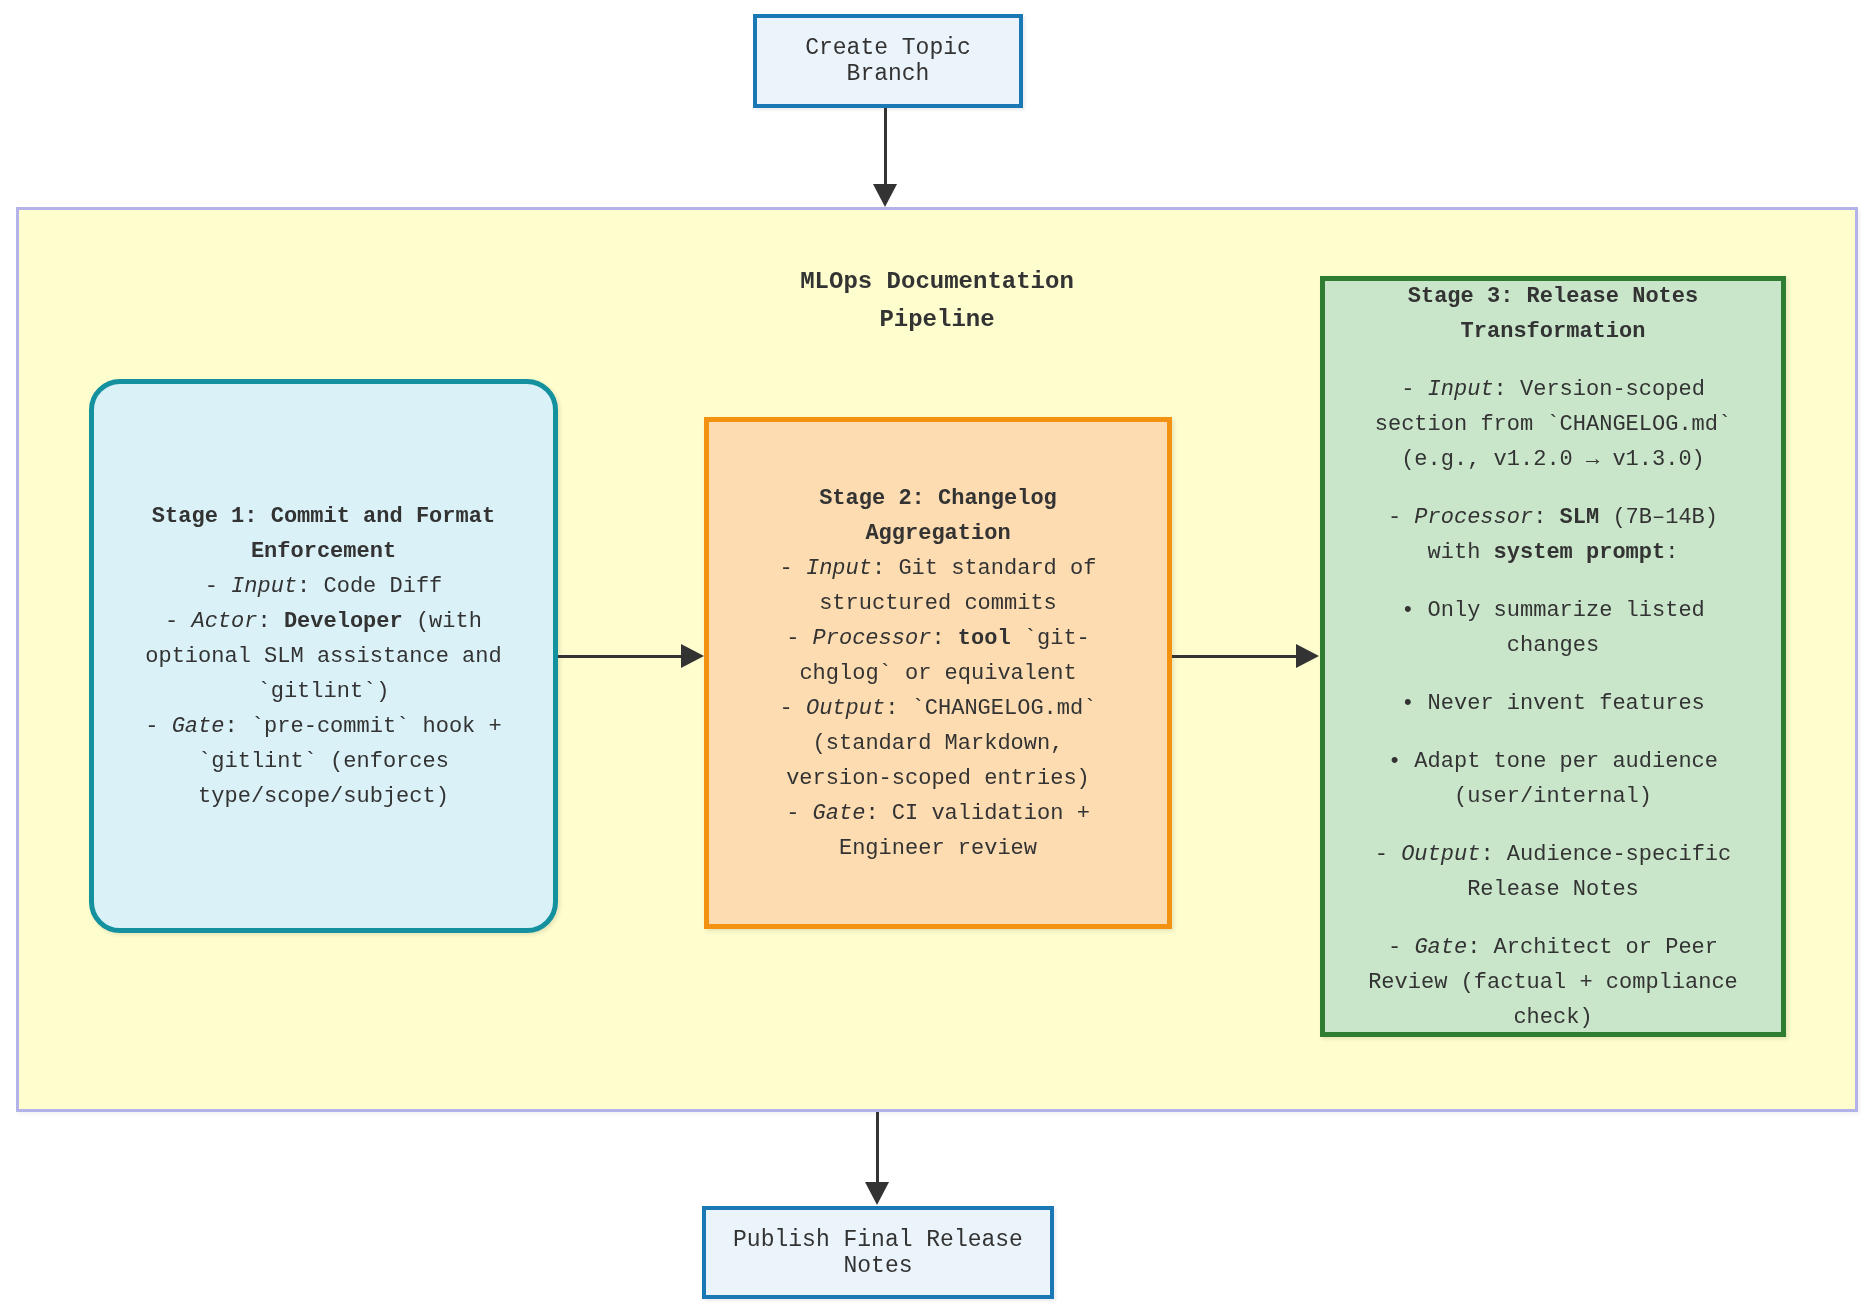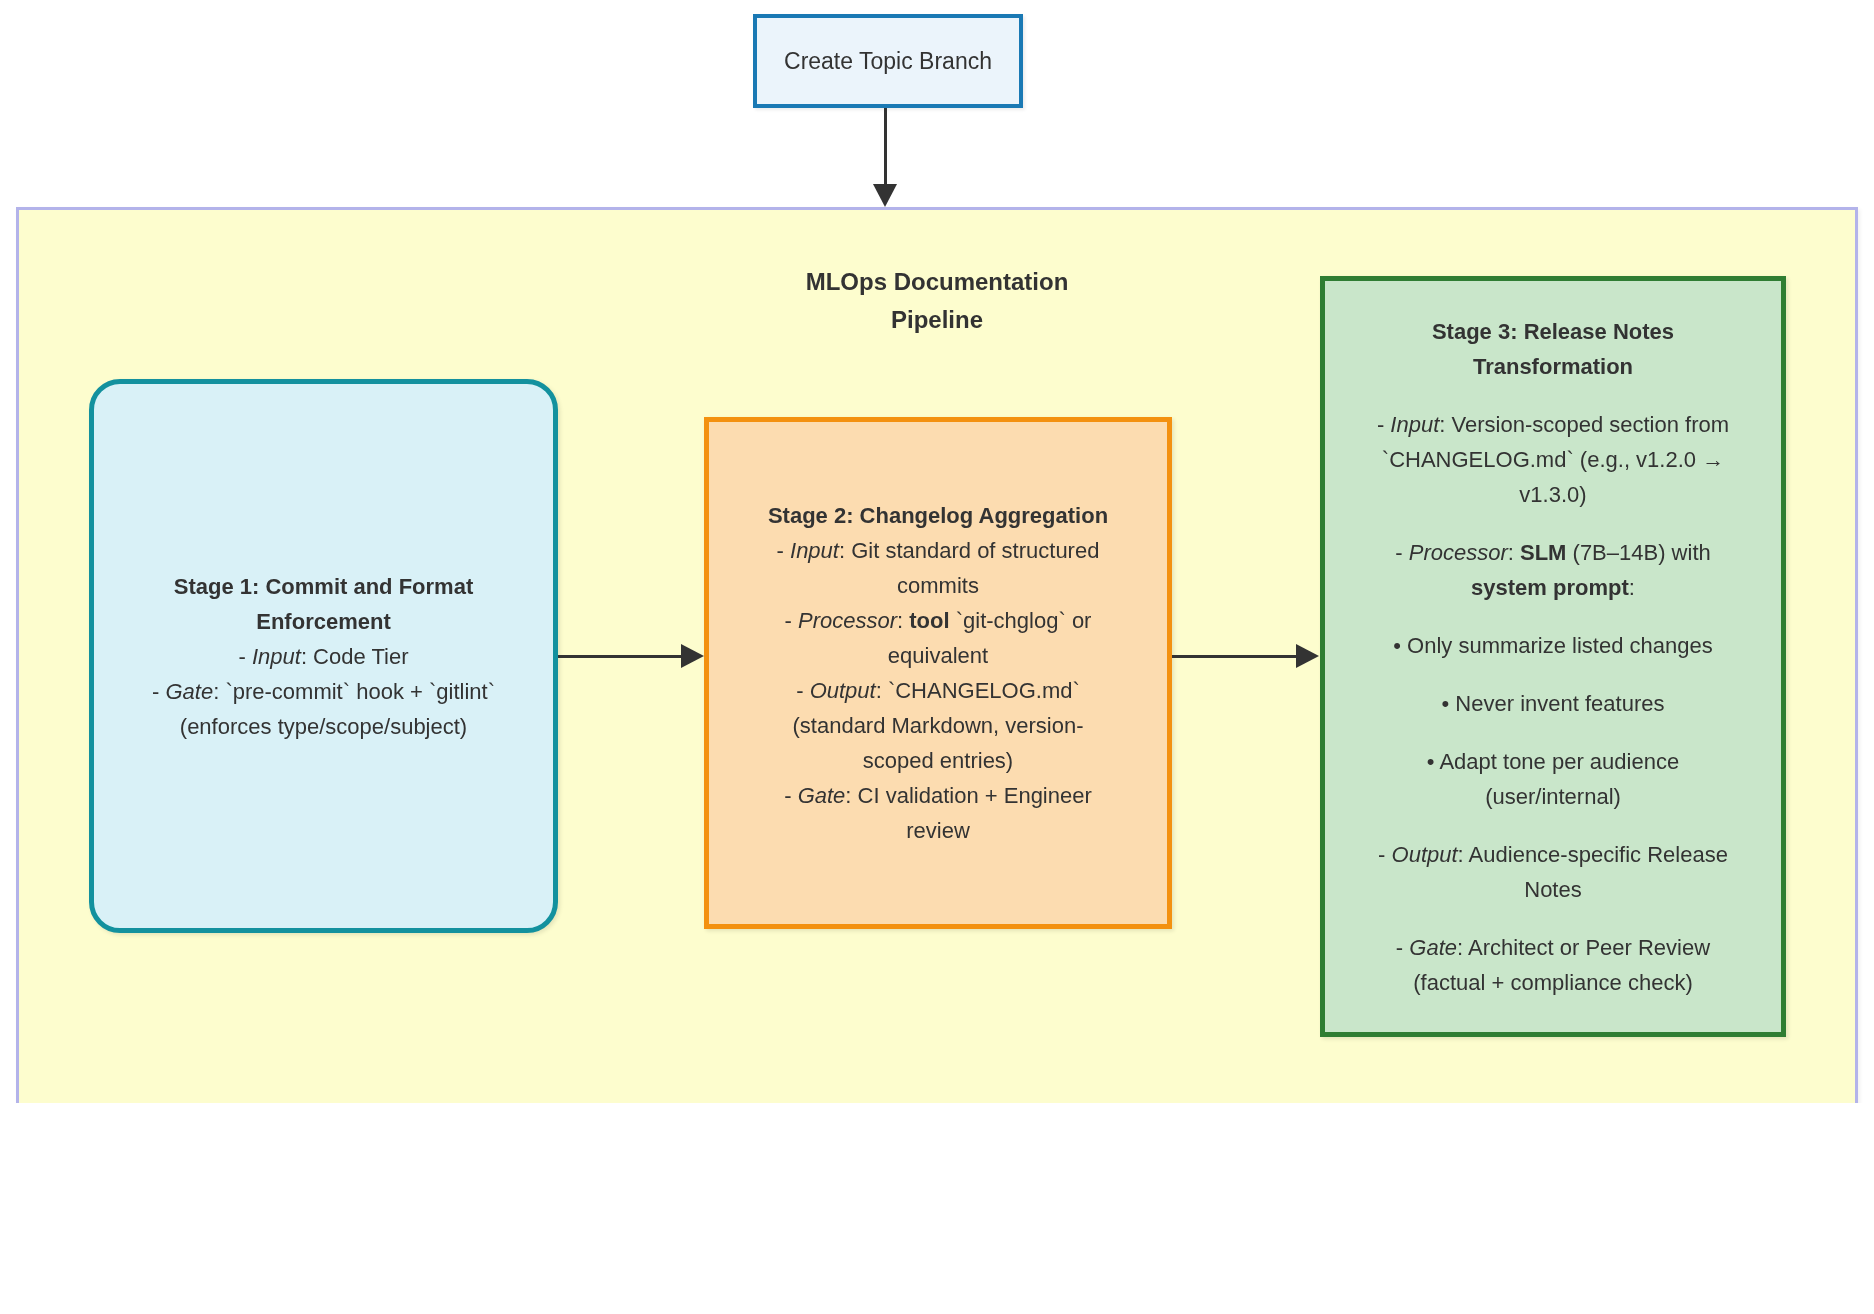--- a/index.html
+++ b/index.html
@@ -1,22 +1,22 @@
 <!DOCTYPE html>
 <html><head>
 <meta charset="utf-8">
 <style>
   * { box-sizing: border-box; margin: 0; padding: 0; }
   html, body { background: #ffffff; }
   .canvas {
     position: relative;
     width: 1874px;
-    height: 1103px;
+    height: 1314px;
     background: #ffffff;
-    font-family: Liberation Sans, sans-serif;
+    font-family: Liberation Mono, monospace;
     color: #333333;
     overflow: hidden;
   }
   .node {
     position: absolute;
     display: flex;
     align-items: center;
     justify-content: center;
     text-align: center;
     font-size: 23px;
@@ -76,21 +76,22 @@
 
   <div class="subgraph" style="left: 16px; top: 207px; width: 1842px; height: 905px; background-color: rgb(253, 253, 206); border-color: rgb(179, 179, 234);">
     <div class="subgraph-title">
         <div><span class="b">MLOps Documentation</span></div>
         <div><span class="b">Pipeline</span></div>
       </div>
   </div>
 
   <div class="stage stage-1" style="background-color: rgb(217, 241, 247); border-color: rgb(19, 145, 158); border-radius: 31px;">
       <div><span class="b">Stage 1: Commit and Format Enforcement</span></div>
-      <div><span>- </span><span class="i">Input</span><span>: Code Tier</span></div>
+      <div><span>- </span><span class="i">Input</span><span>: Code Diff</span></div>
+      <div><span>- </span><span class="i">Actor</span><span>: </span><span class="b">Developer</span><span> (with optional SLM assistance and `gitlint`)</span></div>
       <div><span>- </span><span class="i">Gate</span><span>: `pre-commit` hook + `gitlint` (enforces type/scope/subject)</span></div>
     </div>
 
   <div class="edge-line" style="left:558px; top:655px; width:124px; height:3px;"></div>
   <div class="arrowhead right" style="left:681px; top:644px;"></div>
 
   <div class="stage stage-2" style="background-color: rgb(252, 220, 176); border-color: rgb(243, 145, 16);">
       <div><span class="b">Stage 2: Changelog Aggregation</span></div>
       <div><span>- </span><span class="i">Input</span><span>: Git standard of structured commits</span></div>
       <div><span>- </span><span class="i">Processor</span><span>: </span><span class="b">tool</span><span> `git-chglog` or equivalent</span></div>

